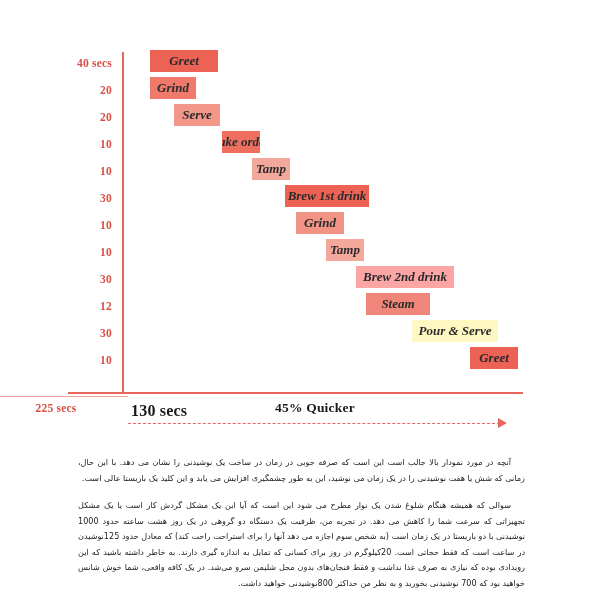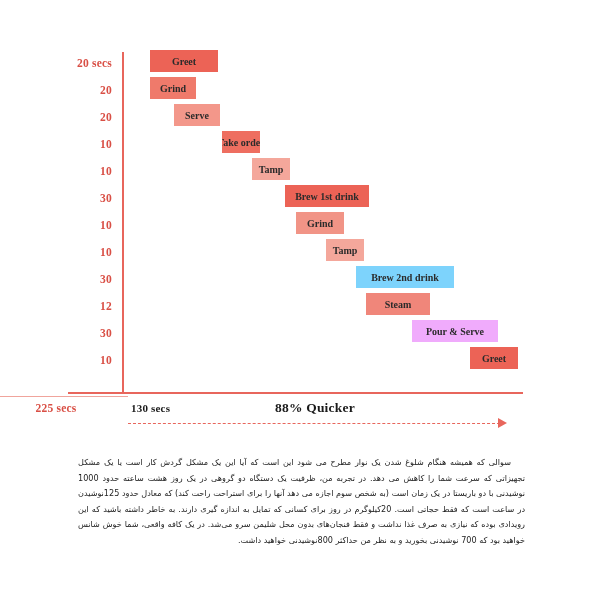--- a/index.html
+++ b/index.html
@@ -56,25 +56,26 @@
 
   .bar {
     position: absolute;
     height: 22px;
     top: 0;
     box-sizing: border-box;
     display: flex;
     align-items: center;
     justify-content: center;
     font-family: "Liberation Serif", serif;
-    font-size: 10px;
+    font-size: 13px;
     font-weight: bold;
     color: #2b2b2b;
     overflow: hidden;
     white-space: nowrap;
+    font-style: italic;
   }
 
   
   .v-axis {
     position: absolute;
     left: 122px;
     top: 52px;
     width: 1.5px;
     height: 340px;
     background: #e8665c;
@@ -108,21 +109,21 @@
     font-size: 11.5px;
     font-weight: bold;
     color: #d94f45;
     letter-spacing: 0.2px;
   }
 
   .summary-sub {
     position: absolute;
     left: 131px;
     top: 4px;
-    font-size: 11px;
+    font-size: 16px;
     font-weight: bold;
     color: #1a1a1a;
     letter-spacing: 0.2px;
   }
 
   .summary-quicker {
     position: absolute;
     left: 275px;
     top: 2px;
     font-size: 13.5px;
@@ -184,21 +185,21 @@
 <div class="page">
 
   <div class="chart">
 
     <div class="v-axis"></div>
     <div class="h-axis"></div>
 
     <div class="gantt-rows">
 
       <div class="row">
-        <div class="row-label">20 secs</div>
+        <div class="row-label">40 secs</div>
         <div class="bar" style="left:150px; width:68px; background:#ec6356;">
           <span>Greet</span>
         </div>
       </div>
 
       <div class="row">
         <div class="row-label">20</div>
         <div class="bar" style="left:150px; width:46px; background:#ef7a6b;">
           <span>Grind</span>
         </div>
@@ -241,55 +242,56 @@
 
       <div class="row">
         <div class="row-label">10</div>
         <div class="bar" style="left:326px; width:38px; background:#f4a79b;">
           <span>Tamp</span>
         </div>
       </div>
 
       <div class="row">
         <div class="row-label">30</div>
-        <div class="bar" style="left:356px; width:98px; background:#7dd3fc;">
+        <div class="bar" style="left:356px; width:98px; background:#fca5a5;">
           <span>Brew 2nd drink</span>
         </div>
       </div>
 
       <div class="row">
         <div class="row-label">12</div>
         <div class="bar" style="left:366px; width:64px; background:#f0867a;">
           <span>Steam</span>
         </div>
       </div>
 
       <div class="row">
         <div class="row-label">30</div>
-        <div class="bar" style="left:412px; width:86px; background:#f0abfc;">
+        <div class="bar" style="left:412px; width:86px; background:#fef9c3;">
           <span>Pour &amp; Serve</span>
         </div>
       </div>
 
       <div class="row">
         <div class="row-label">10</div>
         <div class="bar" style="left:470px; width:48px; background:#ec6356;">
           <span>Greet</span>
         </div>
       </div>
 
     </div>
   </div>
 
   <div class="band-sep"></div>
   <div class="summary">
     <div class="summary-total">225 secs</div>
     <div class="summary-sub">130 secs</div>
-    <div class="summary-quicker">88% Quicker</div>
+    <div class="summary-quicker">45% Quicker</div>
     <div class="dashed-line"></div>
     <div class="arrow-head"></div>
   </div>
 
   <div class="body-text">
+    <p>آنچه در مورد نمودار بالا جالب است این است که صرفه جویی در زمان در ساخت یک نوشیدنی را نشان می دهد. با این حال، زمانی که شش یا هفت نوشیدنی را در یک زمان می نوشید، این به طور چشمگیری افزایش می یابد و این کلید یک باریستا عالی است.</p>
     <p>سوالی که همیشه هنگام شلوغ شدن یک نوار مطرح می شود این است که آیا این یک مشکل گردش کار است یا یک مشکل تجهیزاتی که سرعت شما را کاهش می دهد. در تجربه من، ظرفیت یک دستگاه دو گروهی در یک روز هشت ساعته حدود 1000 نوشیدنی با دو باریستا در یک زمان است (به شخص سوم اجازه می دهد آنها را برای استراحت راحت کند) که معادل حدود 125نوشیدن در ساعت است که فقط حجاتی است.  20کیلوگرم در روز برای کسانی که تمایل به اندازه گیری دارند. به خاطر داشته باشید که این رویدادی بوده که نیازی به صرف غذا نداشت و فقط فنجان‌های بدون محل شلیمن سرو می‌شد. در یک کافه واقعی، شما خوش شانس خواهید بود که 700 نوشیدنی بخورید و به نظر من حداکثر 800نوشیدنی خواهید داشت.</p>
   </div>
 
 </div>
 
 </body></html>

